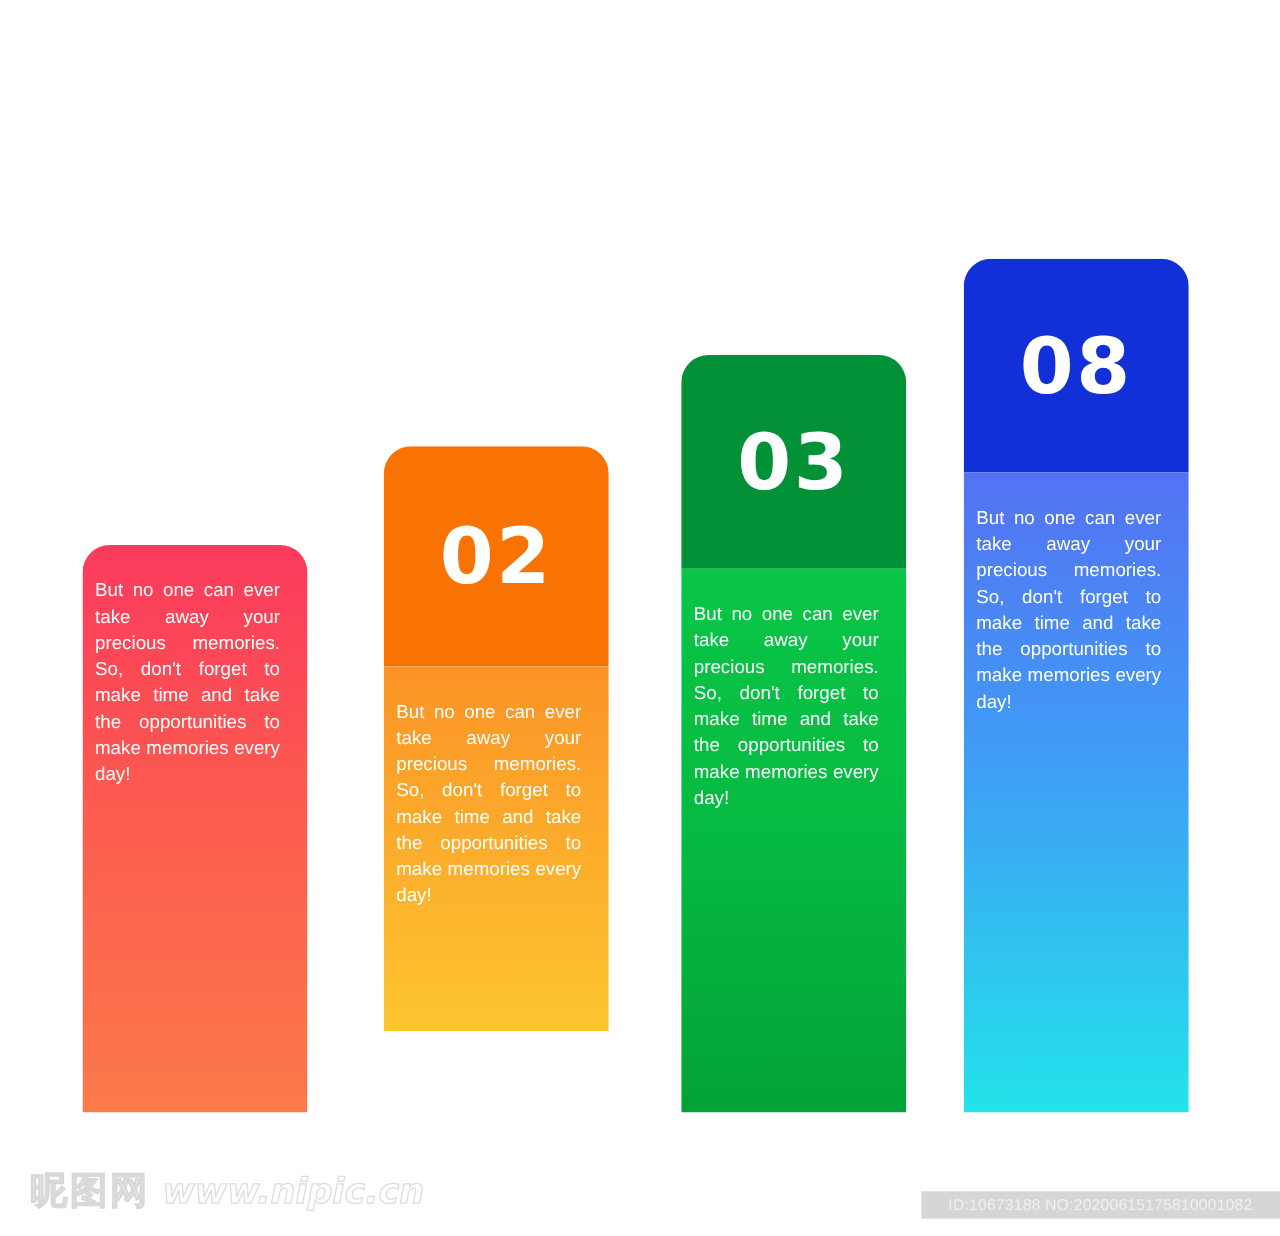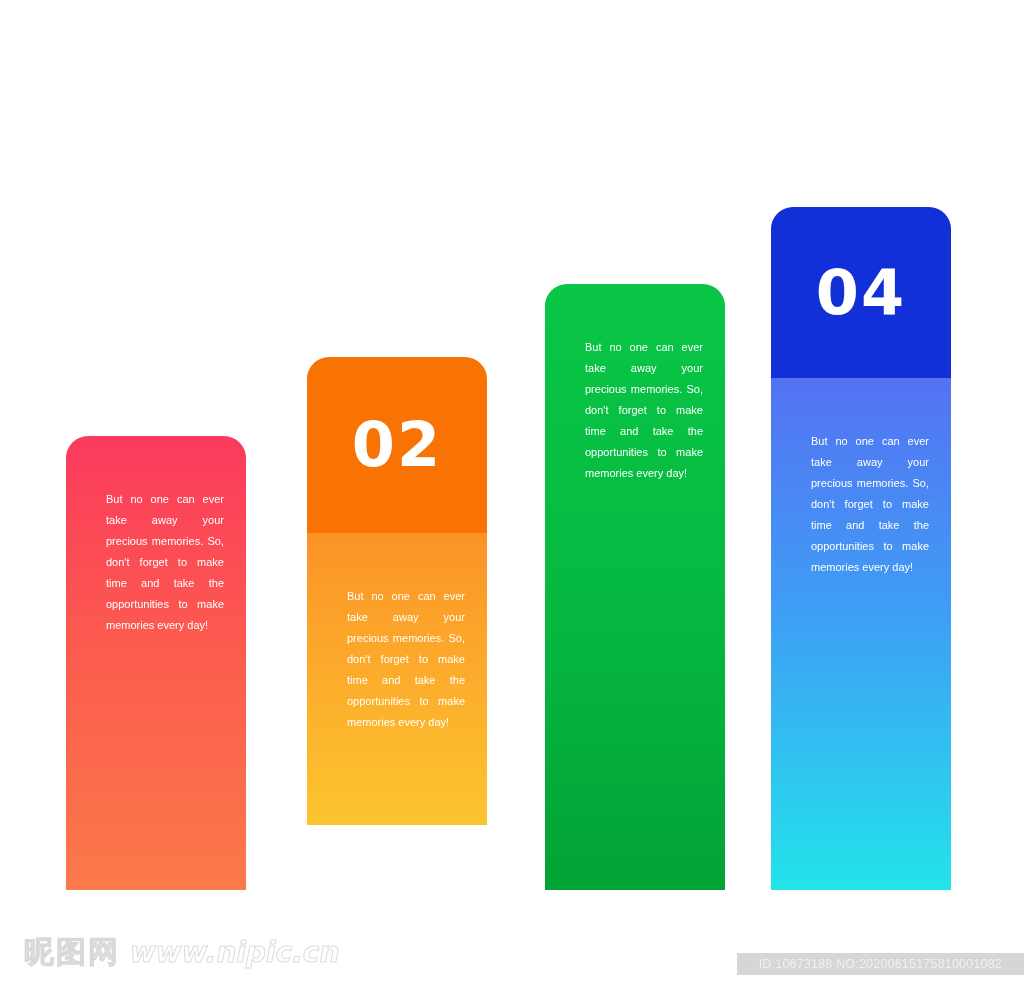--- a/index.html
+++ b/index.html
@@ -49,30 +49,29 @@
     font-family: "DejaVu Sans", sans-serif;
   }
 
   .panel-body {
     flex: 1 1 auto;
     position: relative;
   }
 
   .panel-text {
     position: absolute;
-    left: 40px;
+    left: 10px;
     right: 22px;
     top: 26px;
     color: #ffffff;
-    font-size: 11px;
+    font-size: 15px;
     line-height: 21px;
     text-align: justify;
     text-justify: inter-word;
     font-family: "Liberation Sans", sans-serif;
-    margin-top: 27px;
   }
 
   
   #panel-1 { left: 66px; top: 436px; height: 454px; }
   #panel-1 .panel-header { height: 176px; background: #e8202f; }
   #panel-1 .panel-body { background: linear-gradient(180deg, #fb3a5d 0%, #fc5a4f 45%, #fb7a4a 100%); }
 
   
   #panel-2 { left: 307px; top: 357px; height: 468px; }
   #panel-2 .panel-header { height: 176px; background: #f97304; }
@@ -146,28 +145,31 @@
   <div class="panel" id="panel-2">
     <div class="panel-header">
       <span class="panel-number">02</span>
     </div>
     <div class="panel-body">
       <div class="panel-text">But no one can ever take away your precious memories. So, don't forget to make time and take the opportunities to make memories every day!</div>
     </div>
   </div>
 
   <div class="panel" id="panel-3">
+    <div class="panel-header">
+      <span class="panel-number">03</span>
+    </div>
     <div class="panel-body">
       <div class="panel-text">But no one can ever take away your precious memories. So, don't forget to make time and take the opportunities to make memories every day!</div>
     </div>
   </div>
 
   <div class="panel" id="panel-4">
     <div class="panel-header">
-      <span class="panel-number">04</span>
+      <span class="panel-number">08</span>
     </div>
     <div class="panel-body">
       <div class="panel-text">But no one can ever take away your precious memories. So, don't forget to make time and take the opportunities to make memories every day!</div>
     </div>
   </div>
 
   <div id="watermark-logo">
     <span id="watermark-cjk">昵图网</span>
     <span id="watermark-url">www.nipic.cn</span>
   </div>

